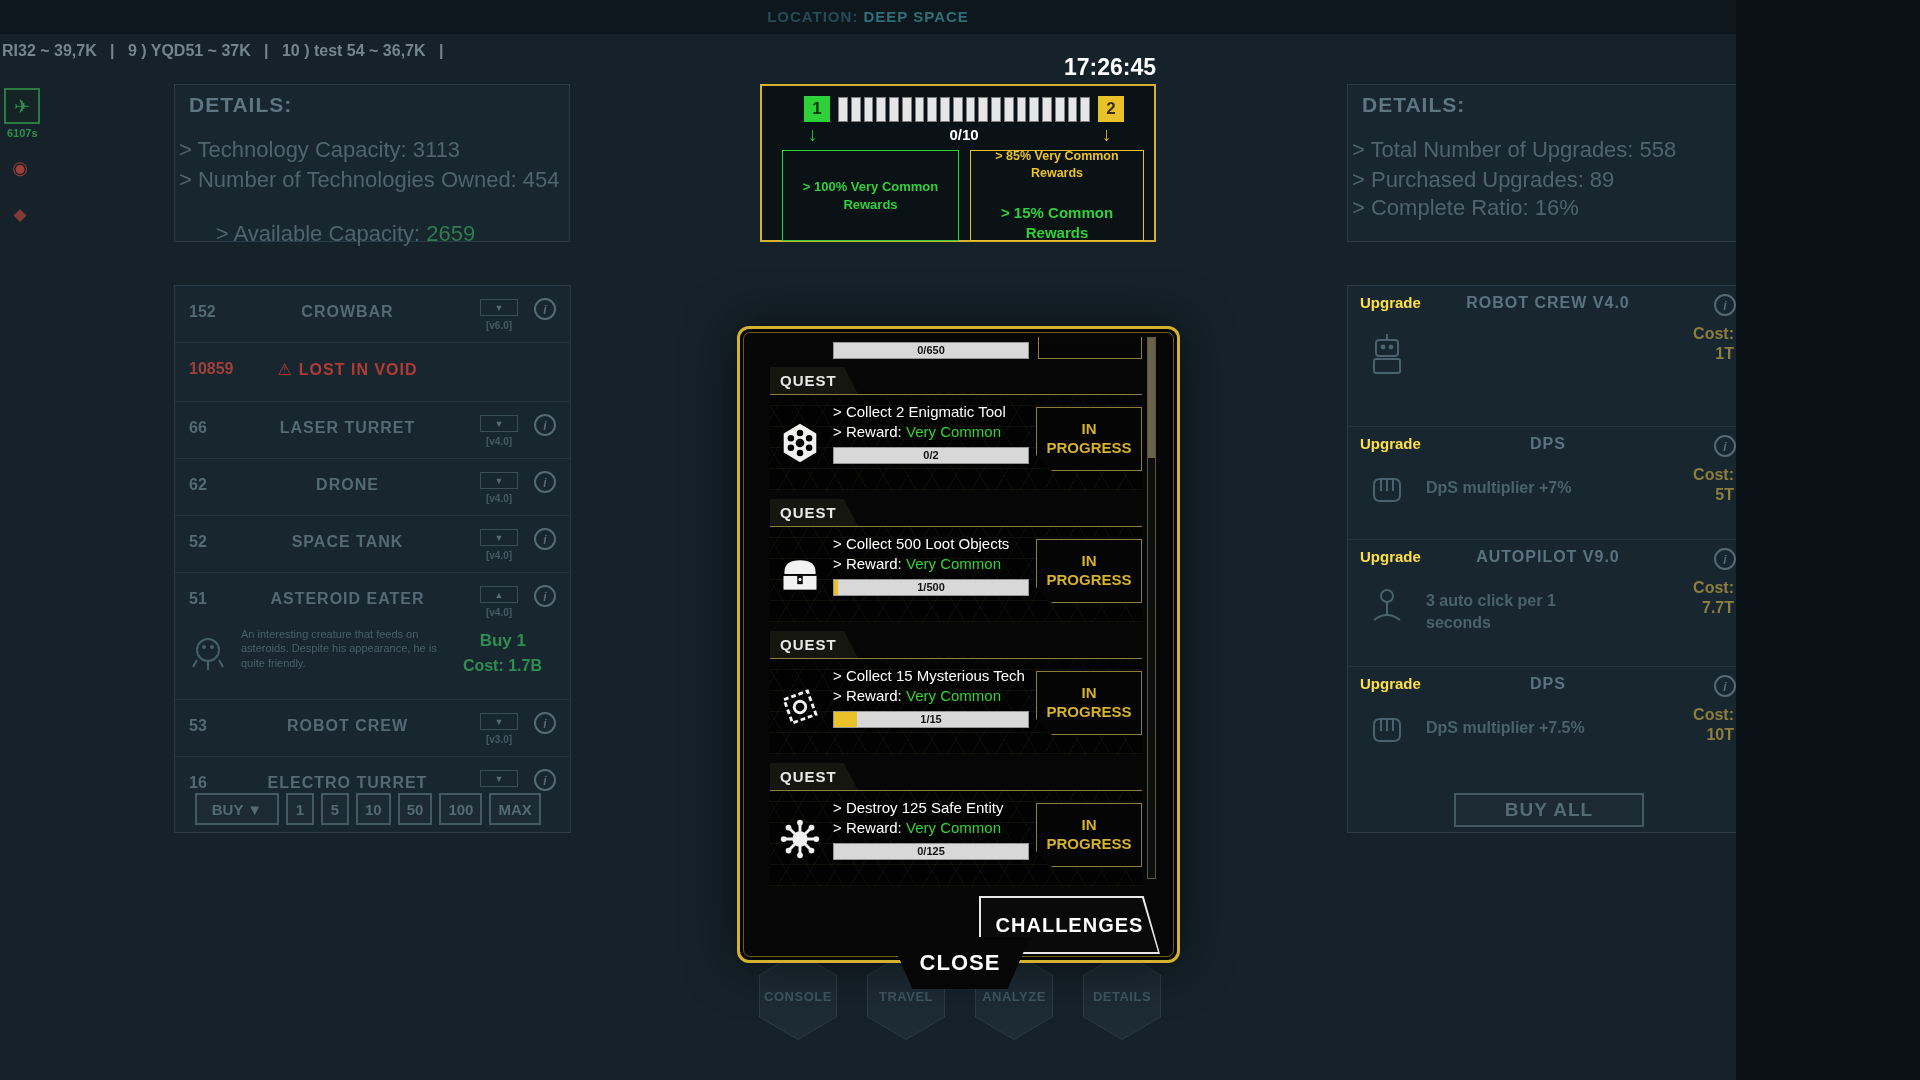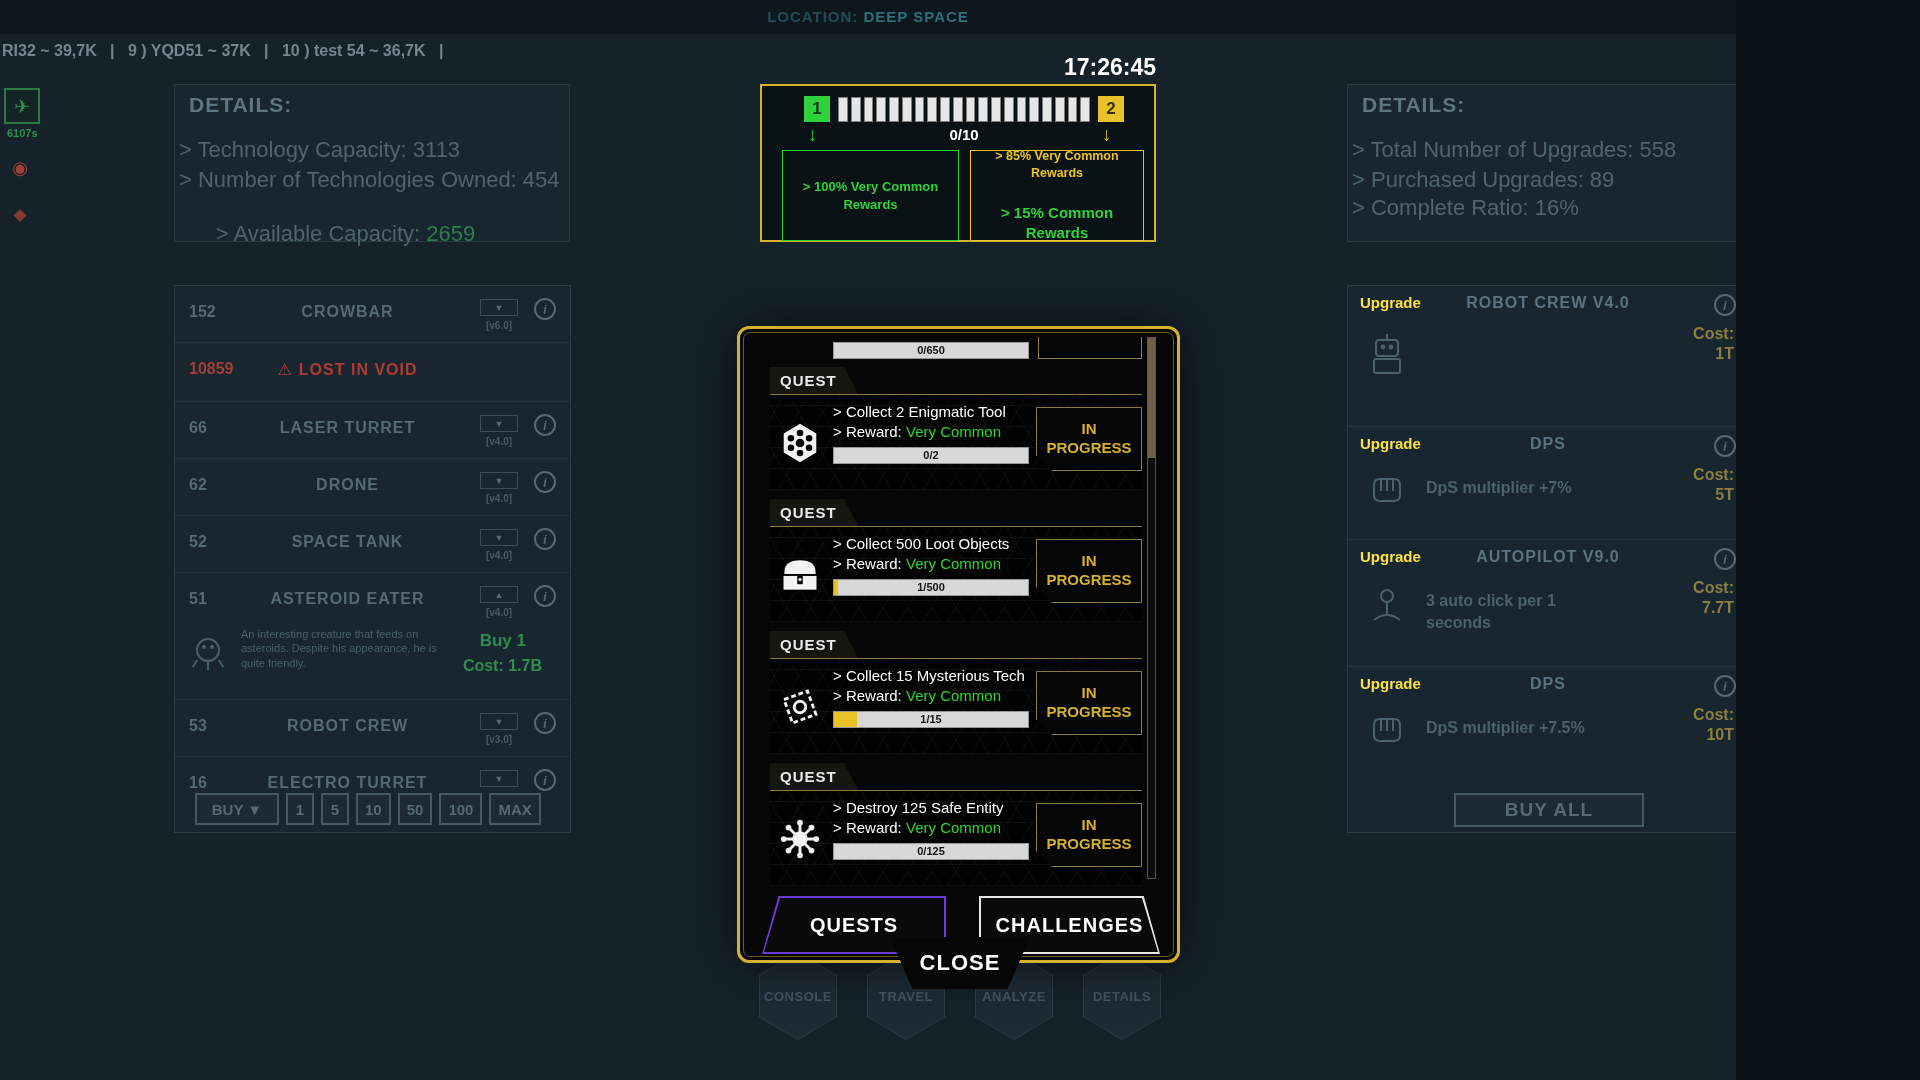--- a/index.html
+++ b/index.html
@@ -521,24 +521,20 @@
           <div class="q-status">IN PROGRESS</div>
         </div>
       </div>
 
     </div>
 
     <div class="scrollbar">
       <div class="scroll-thumb"></div>
     </div>
 
-    <div class="tab" id="tab-quests">
-      <div class="tab-outer"></div>
-      <div class="tab-inner">QUESTS</div>
-    </div>
     <div class="tab" id="tab-challenges">
       <div class="tab-outer"></div>
       <div class="tab-inner">CHALLENGES</div>
     </div>
   </div>
 
   <div id="close-btn">CLOSE</div>
 
 </div>
 

